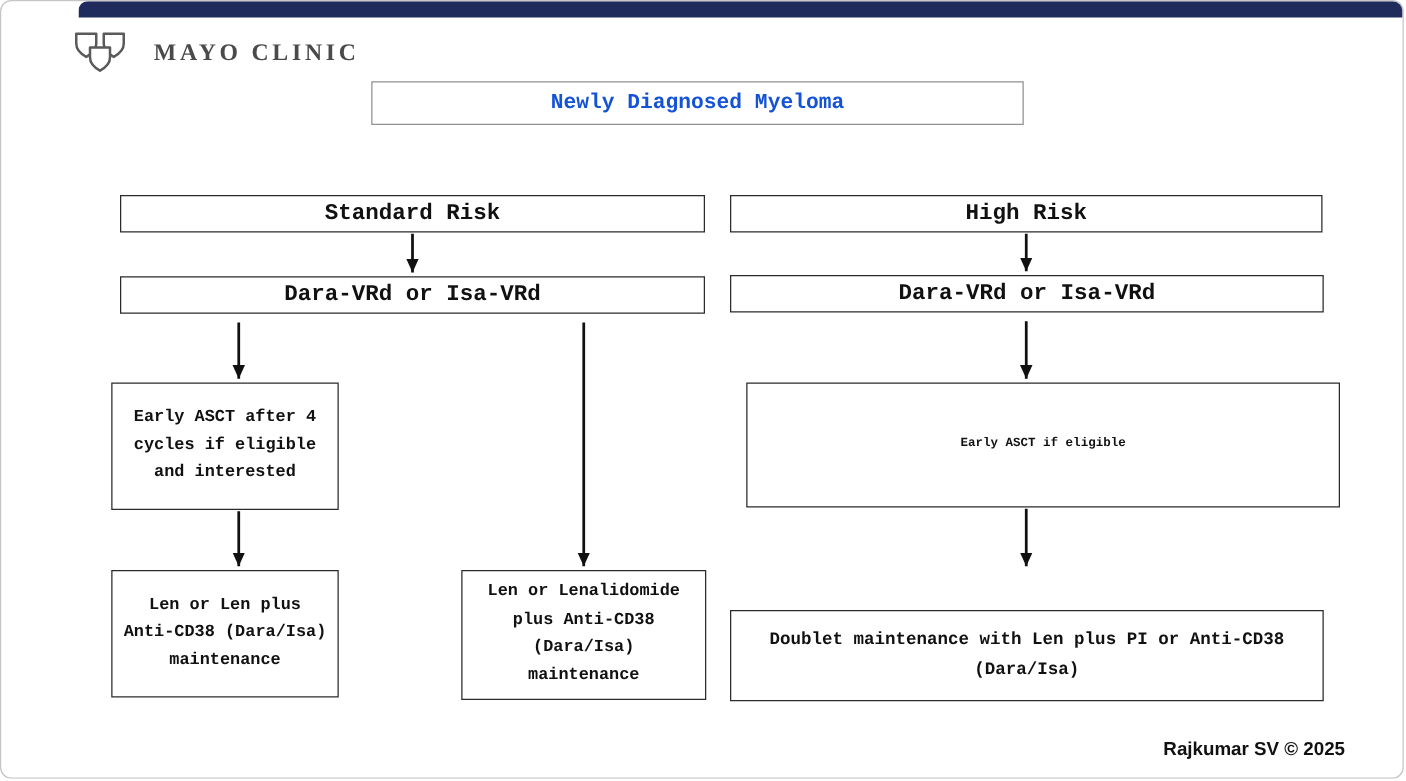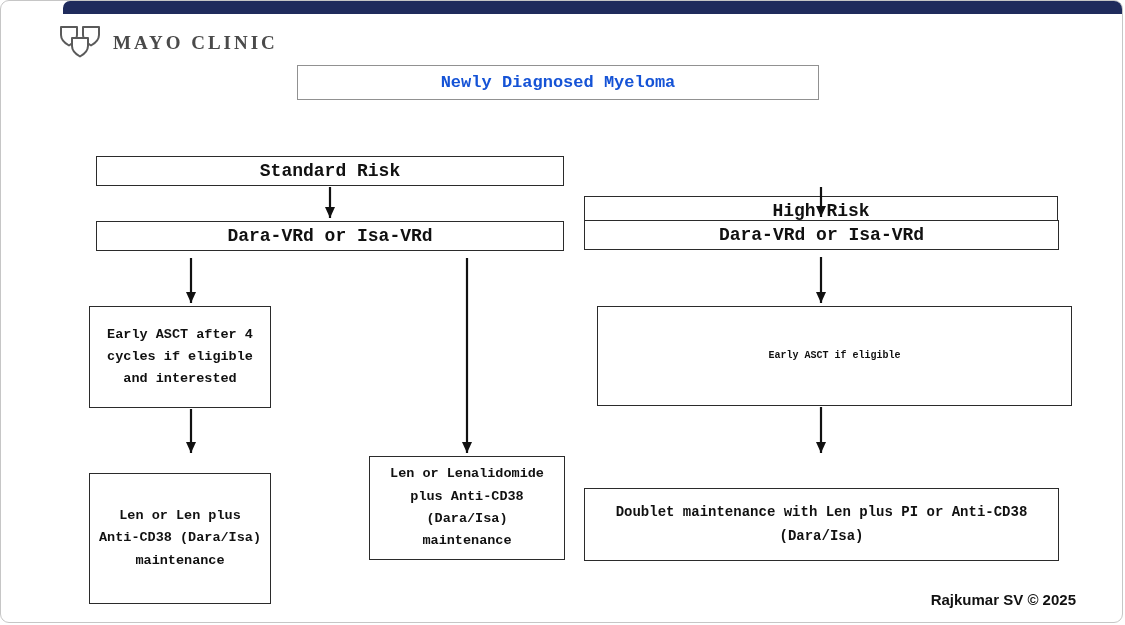--- a/index.html
+++ b/index.html
@@ -22,20 +22,21 @@
     height: 13px;
     background: #1f2b5c;
     border-top-left-radius: 7px;
   }
 
   .logo {
     position: absolute;
     top: 24px; left: 58px;
     display: flex;
     align-items: center;
+    gap: 10px;
   }
   .logo-text {
     font-family: "Liberation Serif", serif;
     font-size: 19px;
     letter-spacing: 3px;
     color: #4a4a4a;
     font-weight: 600;
     white-space: nowrap;
   }
 
@@ -56,27 +57,27 @@
 
   .title-box {
     left: 296px; top: 64px; width: 522px; height: 35px;
     border: 1px solid #919191;
     font-size: 17px;
     color: #1553d6;
   }
 
   .hdr { font-size: 18px; }
   .std-risk      { left: 95px;  top: 155px; width: 468px; height: 30px; }
-  .high-risk     { left: 583px; top: 155px; width: 474px; height: 30px; margin-top: 40px; }
+  .high-risk     { left: 583px; top: 155px; width: 474px; height: 30px; }
   .std-induct    { left: 95px;  top: 220px; width: 468px; height: 30px; }
   .high-induct   { left: 583px; top: 219px; width: 475px; height: 30px; }
 
   .body-box { font-size: 13.5px; line-height: 1.65; }
   .early-asct-std   { left: 88px;  top: 305px; width: 182px; height: 102px; }
-  .maint-std-asct   { left: 88px;  top: 472px; width: 182px; height: 131px; }
+  .maint-std-asct   { left: 88px;  top: 455px; width: 182px; height: 102px; }
   .maint-std-noasct { left: 368px; top: 455px; width: 196px; height: 104px; }
   .early-asct-high  { left: 583px; top: 305px; width: 475px; height: 100px; font-size: 10px; margin-left: 13px; }
   .maint-high       { left: 583px; top: 455px; width: 475px; height: 73px; font-size: 14px; margin-top: 32px; }
 
   .arrow-layer {
     position: absolute;
     top: 0; left: 0;
     width: 1123px; height: 623px;
     pointer-events: none;
   }

